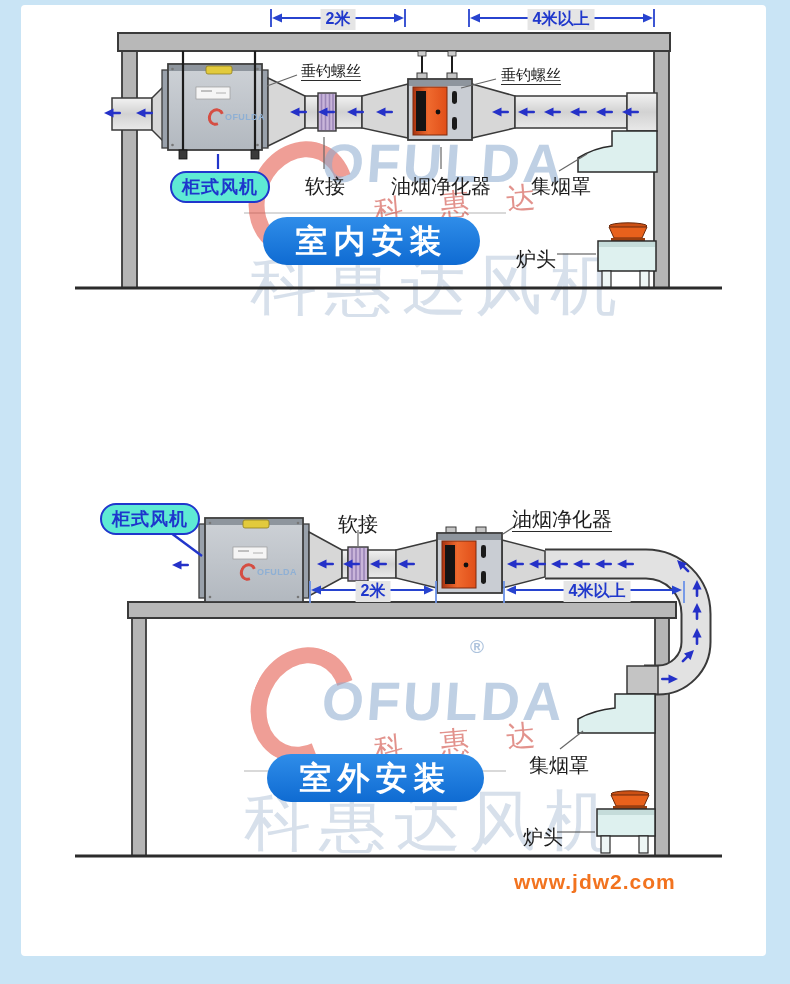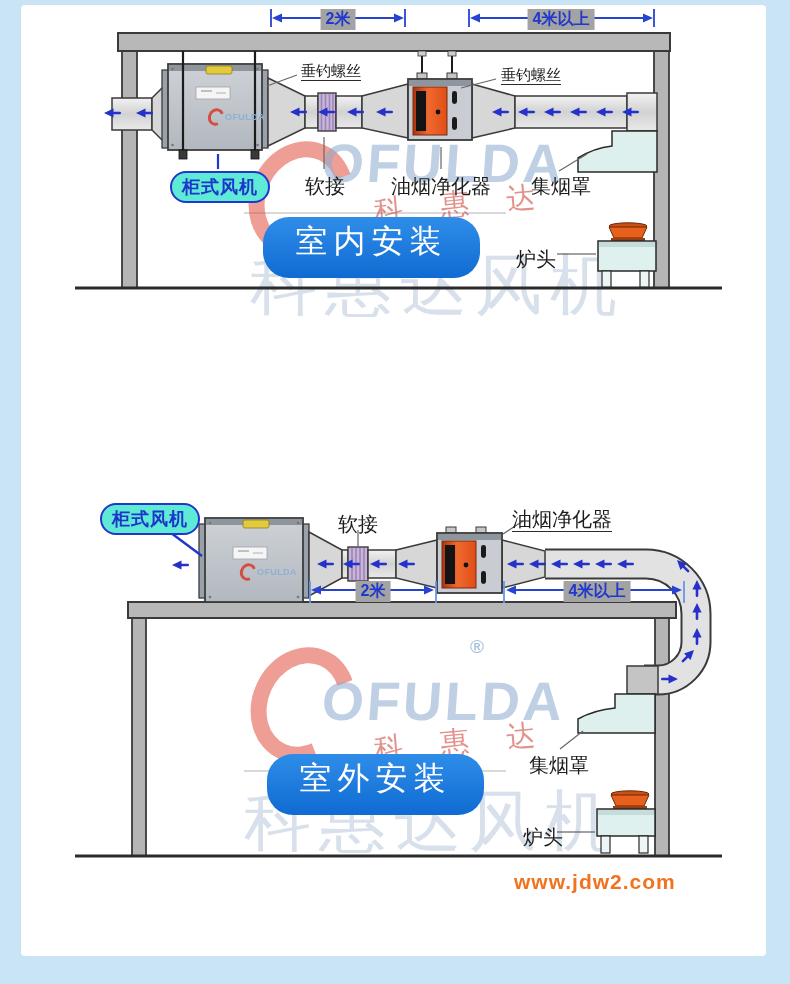--- a/index.html
+++ b/index.html
@@ -3,28 +3,28 @@
 <meta charset="utf-8">
 <style>
   html,body{margin:0;padding:0;}
   #canvas{position:relative;width:790px;height:984px;background:#c9e4f5;overflow:hidden;
           font-family:"Liberation Sans",sans-serif;}
   #panel{position:absolute;left:21px;top:5px;width:745px;height:951px;background:#ffffff;border-radius:4px;}
   svg{position:absolute;left:0;top:0;z-index:2;}
   .lbl{position:absolute;z-index:3;font-size:20px;color:#1c1c1c;white-space:nowrap;transform:translateX(-50%);}
   .lbl.small{font-size:15px;}
   .underl{border-bottom:1.6px solid #2b2b2b;padding-bottom:1px;text-align:right;}
-  .dim{position:absolute;z-index:3;font-size:16px;font-weight:600;color:#2038cc;background:#a3a3a3;
+  .dim{position:absolute;z-index:3;font-size:16px;font-weight:600;color:#2038cc;background:#e5e5e5;
        padding:0 5px;white-space:nowrap;transform:translateX(-50%);}
   .capsule{position:absolute;z-index:3;background:#5eead4;border:2.2px solid #2036cc;border-radius:16px;
        color:#1e36cc;font-weight:bold;font-size:18px;text-align:center;padding:2px 10px;white-space:nowrap;
        transform:translateX(-50%);letter-spacing:1px;}
   .pill{position:absolute;z-index:3;background:linear-gradient(180deg,#2f8de9,#0f6bd2);border-radius:26px;
-       color:#ffffff;font-weight:normal;font-size:32px;letter-spacing:6px;text-align:center;
-       line-height:49px;width:217px;height:61px;}
+       color:#ffffff;font-weight:bold;font-size:32px;letter-spacing:6px;text-align:center;
+       line-height:49px;width:217px;height:48px;}
   .site{position:absolute;z-index:4;font-size:21px;font-weight:bold;color:#f2731f;letter-spacing:1px;}
   
   .wm{position:absolute;z-index:1;}
   .wm-c{width:70px;height:86px;border:16px solid rgba(223,62,46,.5);border-right-color:transparent;
         border-radius:50%;transform:rotate(24deg);}
   .wm-brand{font-size:54px;font-weight:bold;color:rgba(138,170,206,.55);letter-spacing:3px;transform:skewX(-4deg);}
   .wm-reg{font-size:19px;color:rgba(138,170,206,.7);font-weight:bold;}
   .wm-script{font-family:"Liberation Serif",serif;font-size:29px;color:rgba(202,56,46,.55);
         letter-spacing:15px;transform:rotate(-5deg);white-space:nowrap;}
   .wm-big{font-size:67px;font-weight:normal;color:rgba(160,182,208,.42);letter-spacing:8px;white-space:nowrap;}

